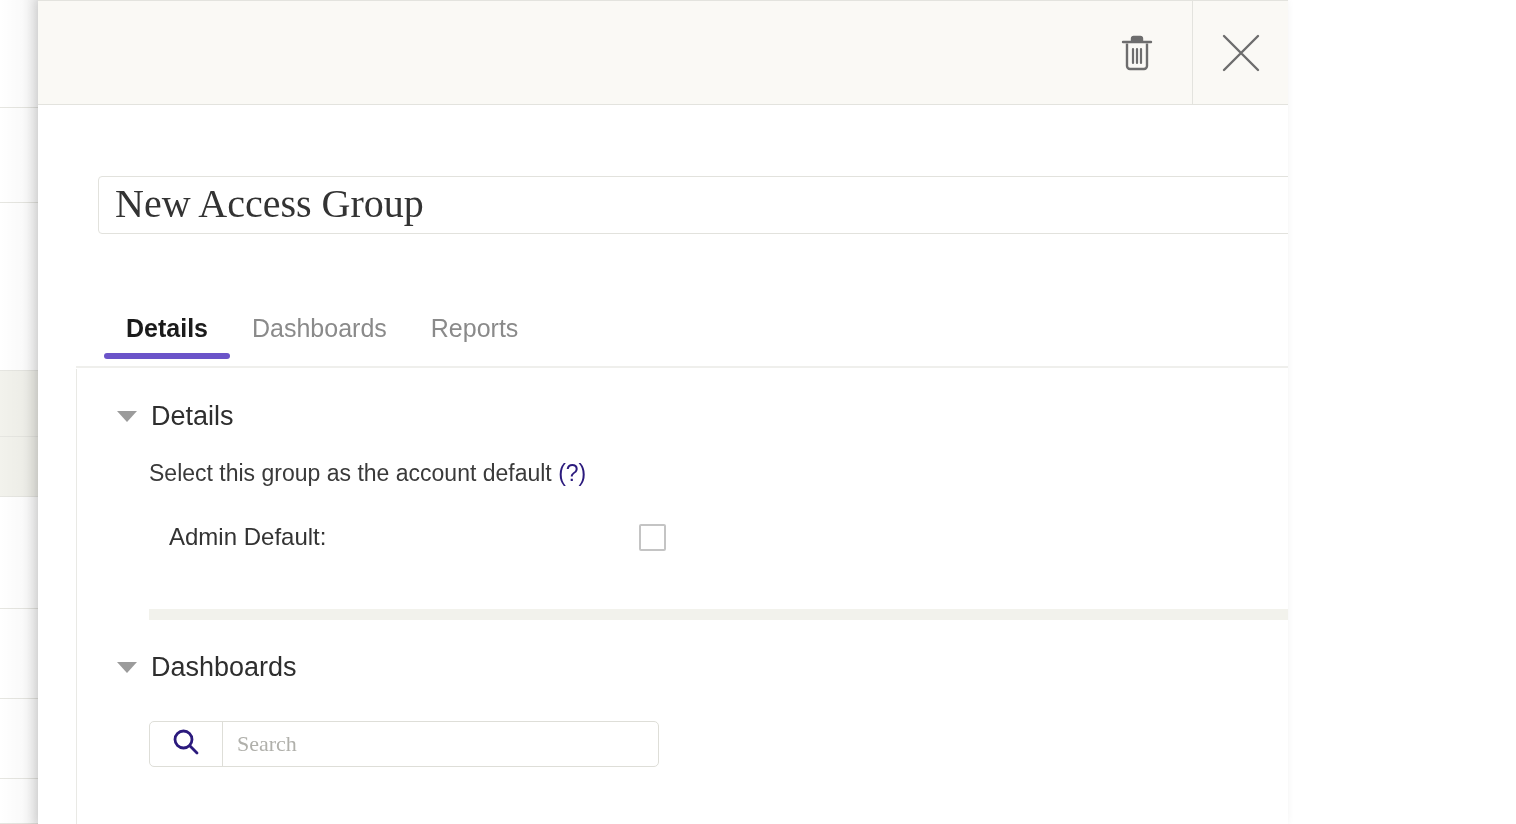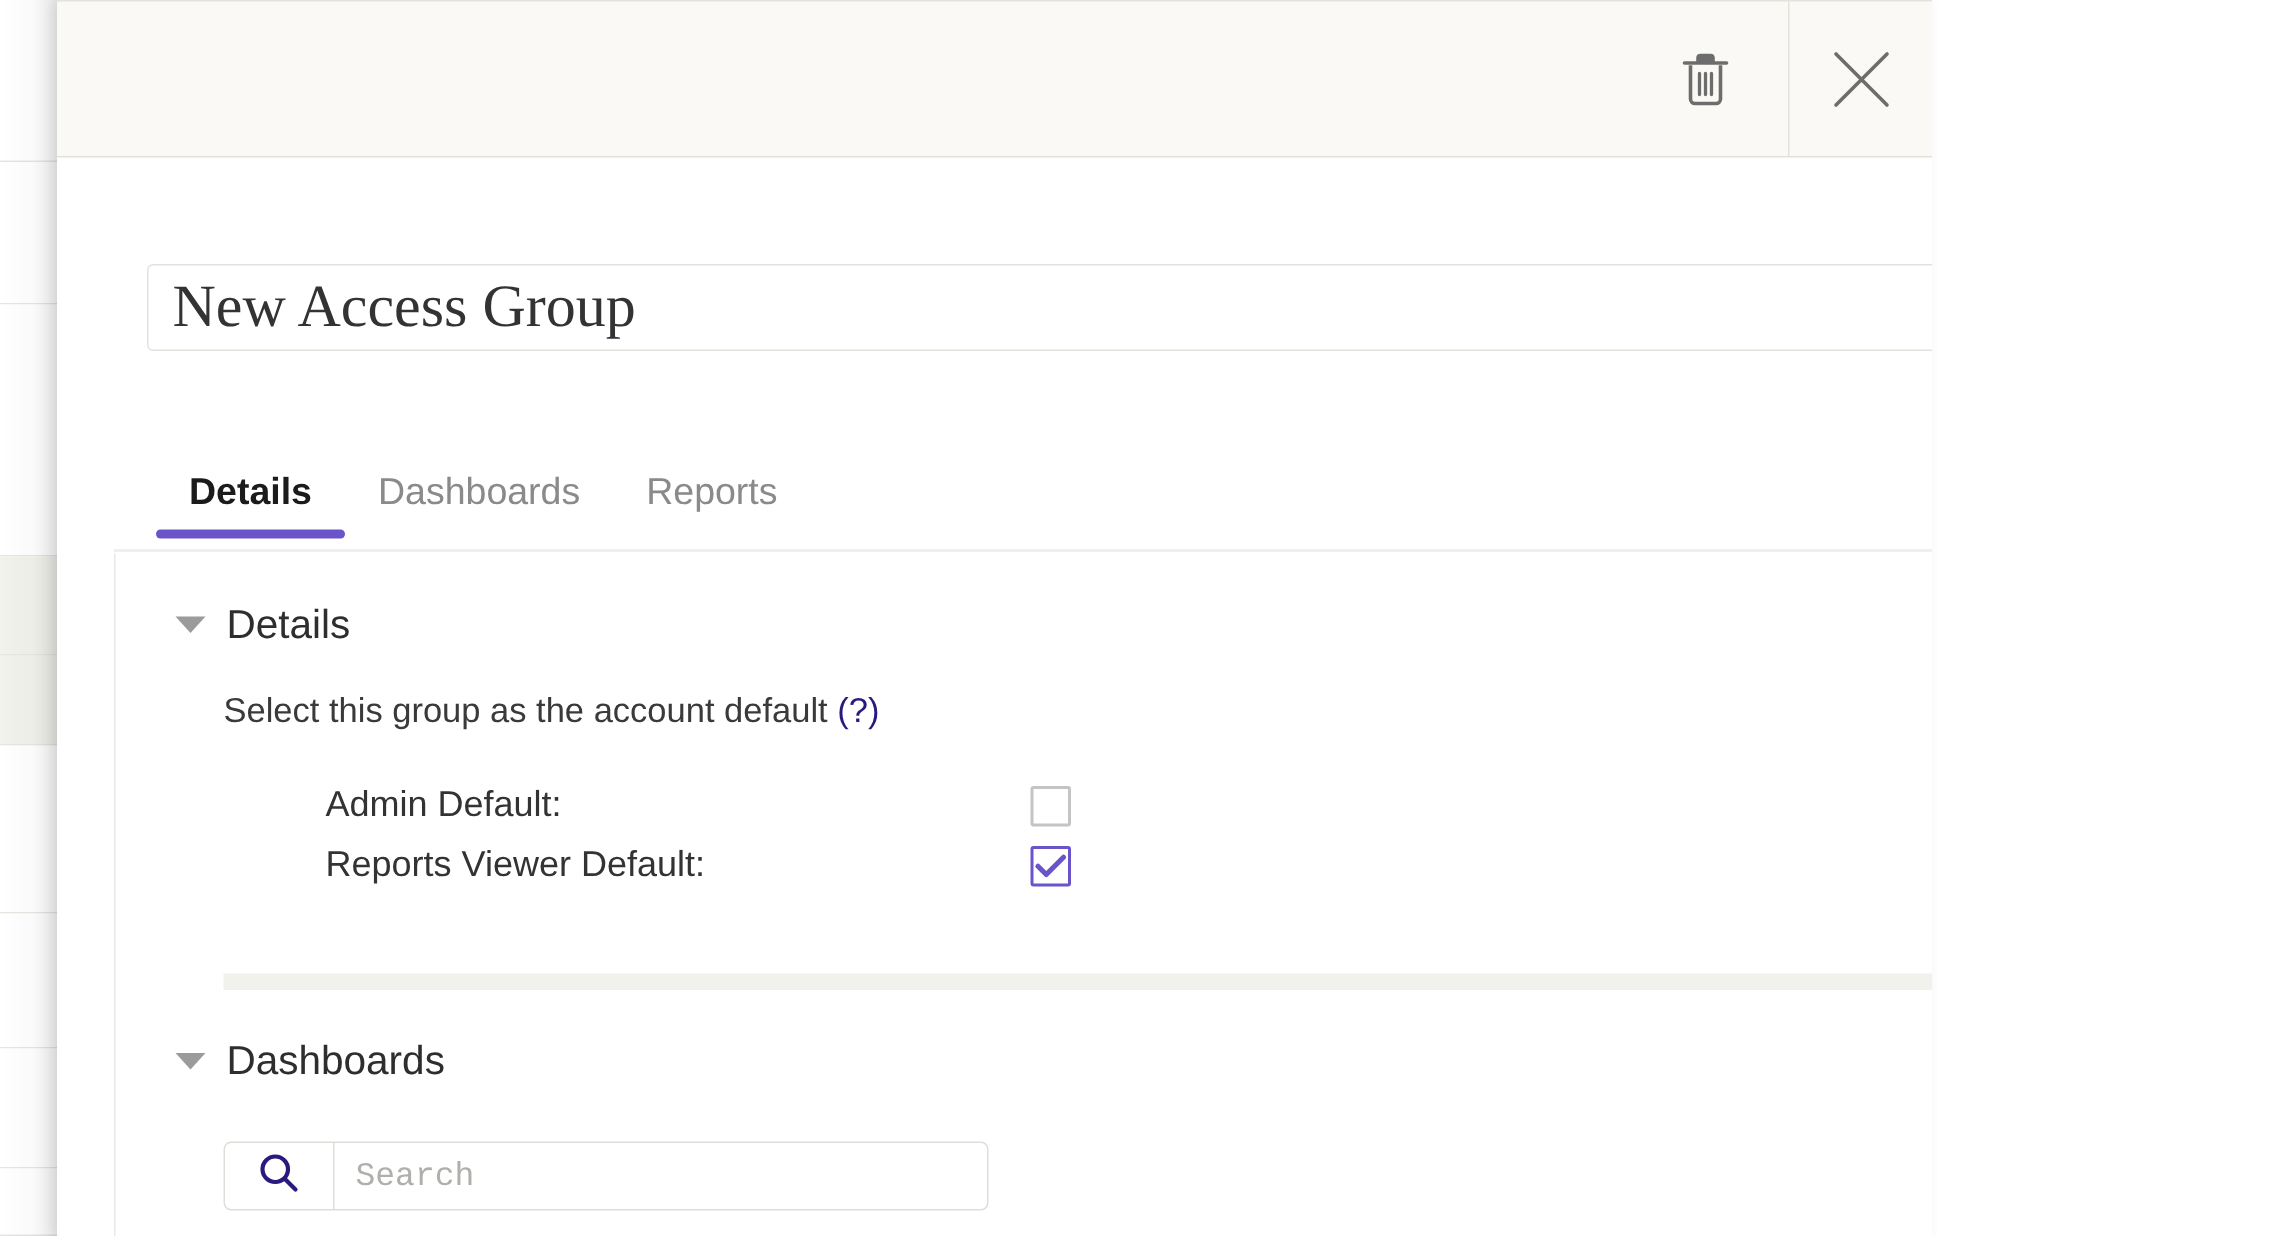--- a/index.html
+++ b/index.html
@@ -197,21 +197,20 @@
   }
 
   .check-rows {
     margin-top: 30px;
     padding-left: 92px;
   }
   .check-row {
     display: flex;
     align-items: center;
     height: 40px;
-    margin-left: 48px;
   }
   .check-label {
     width: 470px;
     font-size: 24px;
     color: #333333;
   }
   .checkbox {
     width: 27px; height: 27px;
     box-sizing: border-box;
     border: 2px solid #c4c4c4;
@@ -255,21 +254,21 @@
     justify-content: center;
     cursor: pointer;
     flex: none;
   }
   #search-input {
     flex: 1;
     border: 0;
     outline: none;
     padding: 0 14px;
     font-size: 22px;
-    font-family: Liberation Mono, monospace;
+    font-family: Liberation Serif, serif;
     color: #15803d;
     background: transparent;
   }
   #search-input::placeholder { color: #b0b0ab; }
 </style>
 </head>
 <body>
 
 <div id="backdrop">
   <div id="bg-rows">
@@ -330,30 +329,20 @@
 
     <div class="sub-line">
       <span>Select this group as the account default</span>
       <span class="help-link">(?)</span>
     </div>
 
     <div class="check-rows">
       <div class="check-row">
         <span class="check-label">Admin Default:</span>
         <span class="checkbox"></span>
-      </div>
-      <div class="check-row">
-        <span class="check-label">Reports Viewer Default:</span>
-        <span class="checkbox checked">
-          <span>
-            <svg width="21" height="17" viewBox="0 0 21 17" fill="none">
-              <path d="M2 8.5 L7.5 14 L19 2.5" stroke="#6b54c9" stroke-width="3.4" stroke-linecap="round" stroke-linejoin="round"></path>
-            </svg>
-          </span>
-        </span>
       </div>
     </div>
 
     <div id="section-divider"></div>
 
     <div class="section-head">
       <span class="caret"></span>
       <span class="section-title">Dashboards</span>
     </div>
 

